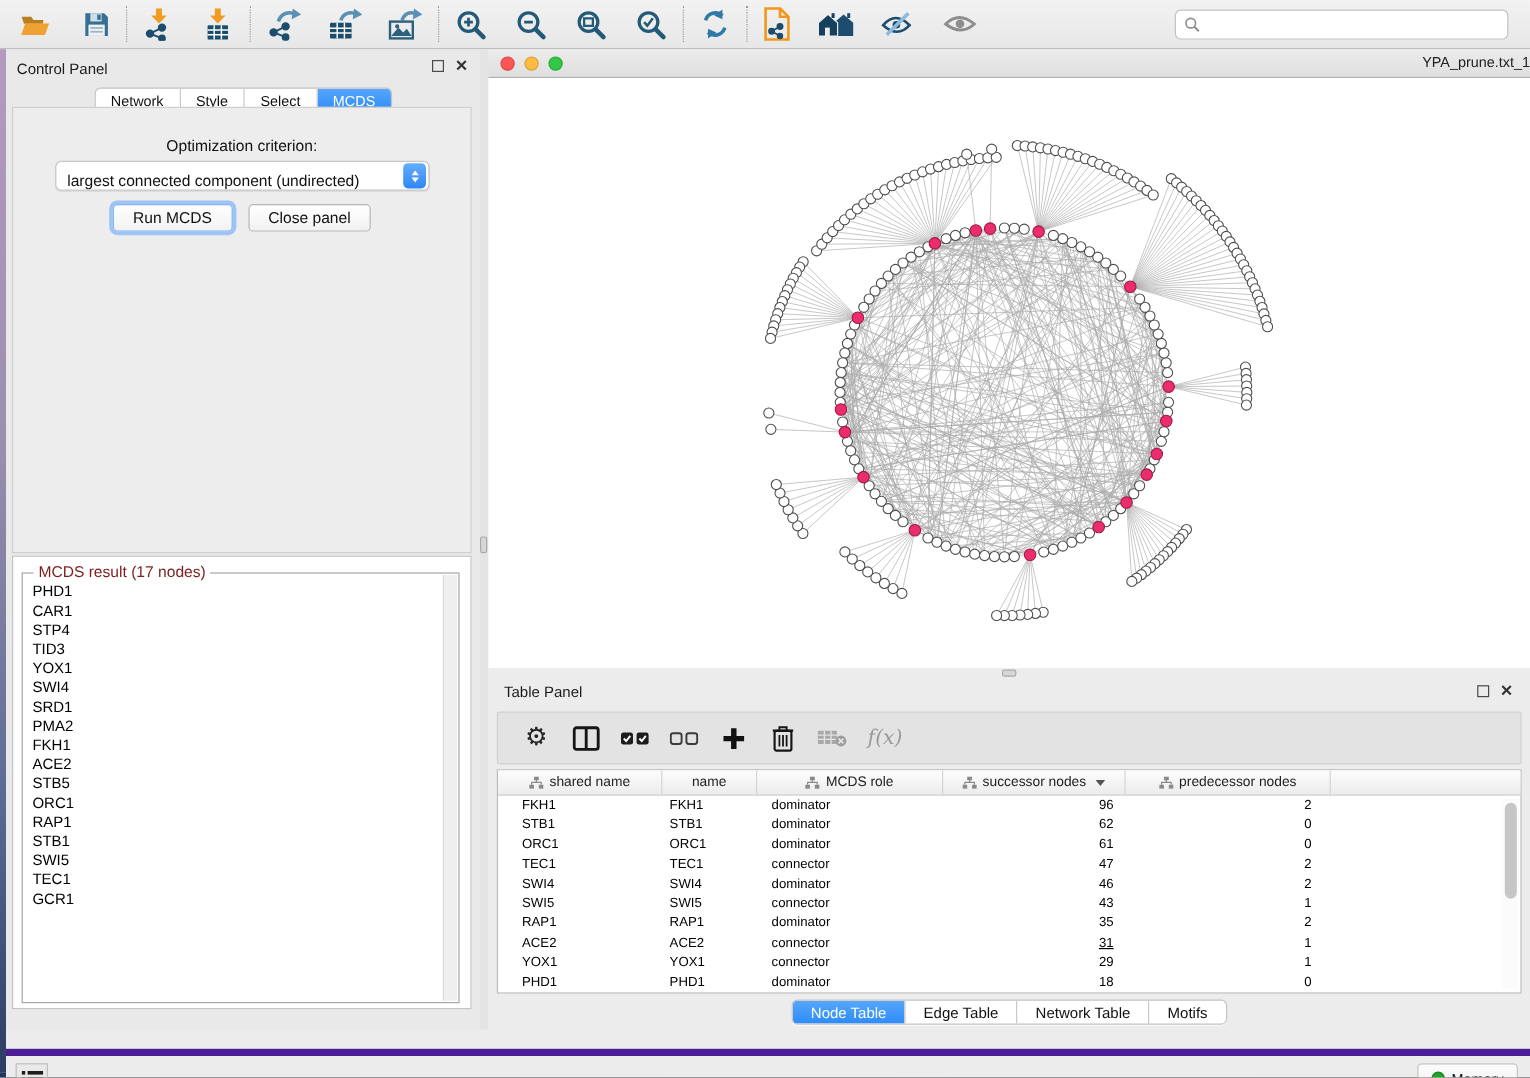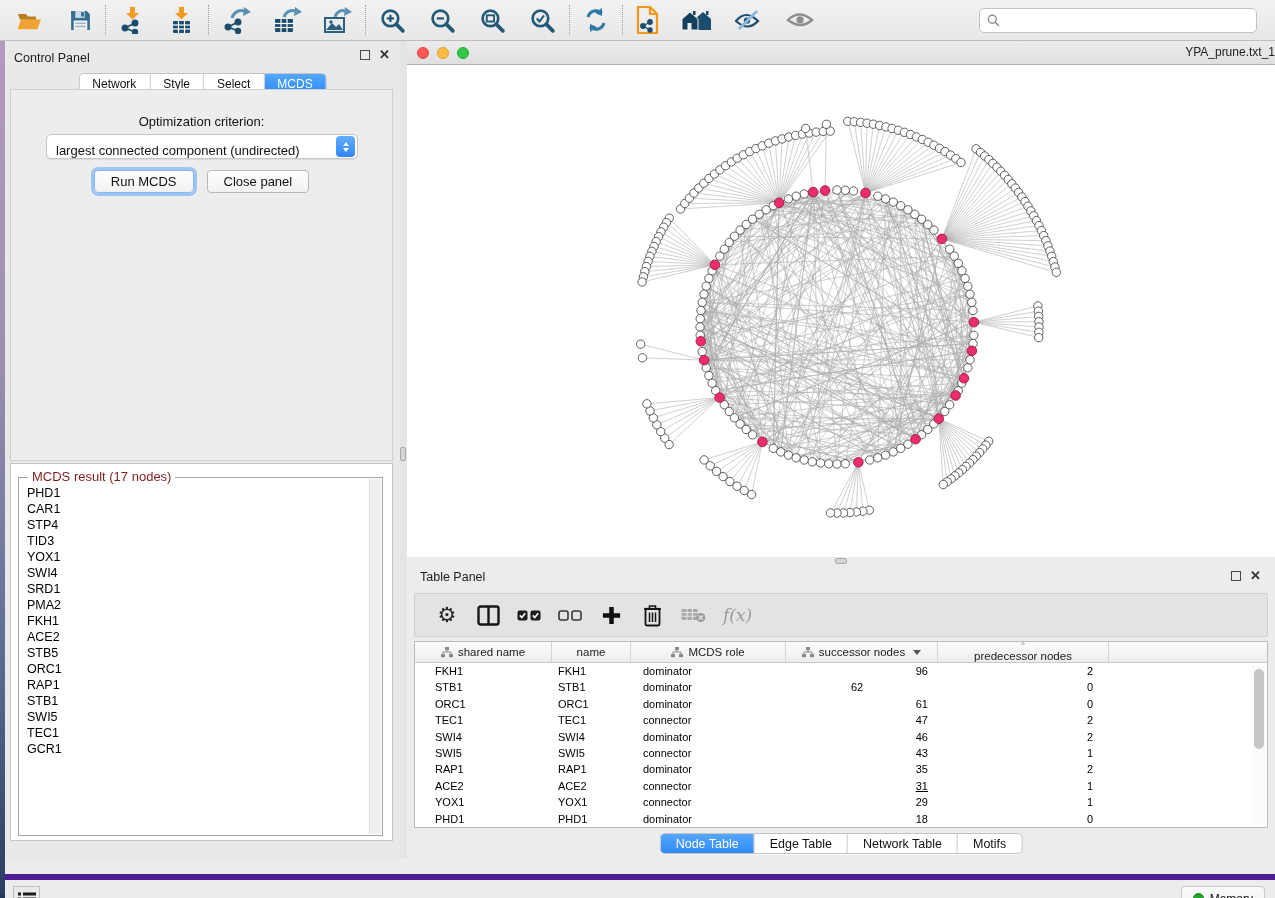--- a/index.html
+++ b/index.html
@@ -1242,21 +1242,21 @@
               <g fill="#8a8a8a">
                 <rect x="4" y="0" width="4" height="3.2"></rect>
                 <rect x="0" y="7" width="4" height="3.2"></rect>
                 <rect x="8" y="7" width="4" height="3.2"></rect>
               </g>
               <path d="M6 3v2M2 7V5h8v2" stroke="#8a8a8a" fill="none" stroke-width="1"></path>
             </svg>
             <span>successor nodes</span>
             <span class="sort-dn"></span>
           </div>
-          <div class="th" style="width: 171px; flex-direction: column;">
+          <div class="th" style="width: 171px;">
             <svg width="12" height="11" viewBox="0 0 12 11">
               <g fill="#8a8a8a">
                 <rect x="4" y="0" width="4" height="3.2"></rect>
                 <rect x="0" y="7" width="4" height="3.2"></rect>
                 <rect x="8" y="7" width="4" height="3.2"></rect>
               </g>
               <path d="M6 3v2M2 7V5h8v2" stroke="#8a8a8a" fill="none" stroke-width="1"></path>
             </svg>
             <span>predecessor nodes</span>
           </div>
@@ -1267,21 +1267,21 @@
             <div class="td" style="width: 137px; padding: 0px 0px 0px 20px; text-align: left;">FKH1</div>
             <div class="td" style="width: 79px; padding: 0px 0px 0px 6px; text-align: left;">FKH1</div>
             <div class="td" style="width: 155px; padding: 0px 0px 0px 12px; text-align: left;">dominator</div>
             <div class="td" style="width: 152px; padding: 0px 10px 0px 0px; text-align: right;">96</div>
             <div class="td" style="width: 171px; padding: 0px 16px 0px 0px; text-align: right;">2</div>
           </div>
           <div class="trow">
             <div class="td" style="width: 137px; padding: 0px 0px 0px 20px; text-align: left;">STB1</div>
             <div class="td" style="width: 79px; padding: 0px 0px 0px 6px; text-align: left;">STB1</div>
             <div class="td" style="width: 155px; padding: 0px 0px 0px 12px; text-align: left;">dominator</div>
-            <div class="td" style="width: 152px; padding: 0px 10px 0px 0px; text-align: center;">62</div>
+            <div class="td" style="width: 152px; padding: 0px 10px 0px 0px; text-align: right;">62</div>
             <div class="td" style="width: 171px; padding: 0px 16px 0px 0px; text-align: right;">0</div>
           </div>
           <div class="trow">
             <div class="td" style="width: 137px; padding: 0px 0px 0px 20px; text-align: left;">ORC1</div>
             <div class="td" style="width: 79px; padding: 0px 0px 0px 6px; text-align: left;">ORC1</div>
             <div class="td" style="width: 155px; padding: 0px 0px 0px 12px; text-align: left;">dominator</div>
             <div class="td" style="width: 152px; padding: 0px 10px 0px 0px; text-align: right;">61</div>
             <div class="td" style="width: 171px; padding: 0px 16px 0px 0px; text-align: right;">0</div>
           </div>
           <div class="trow">

